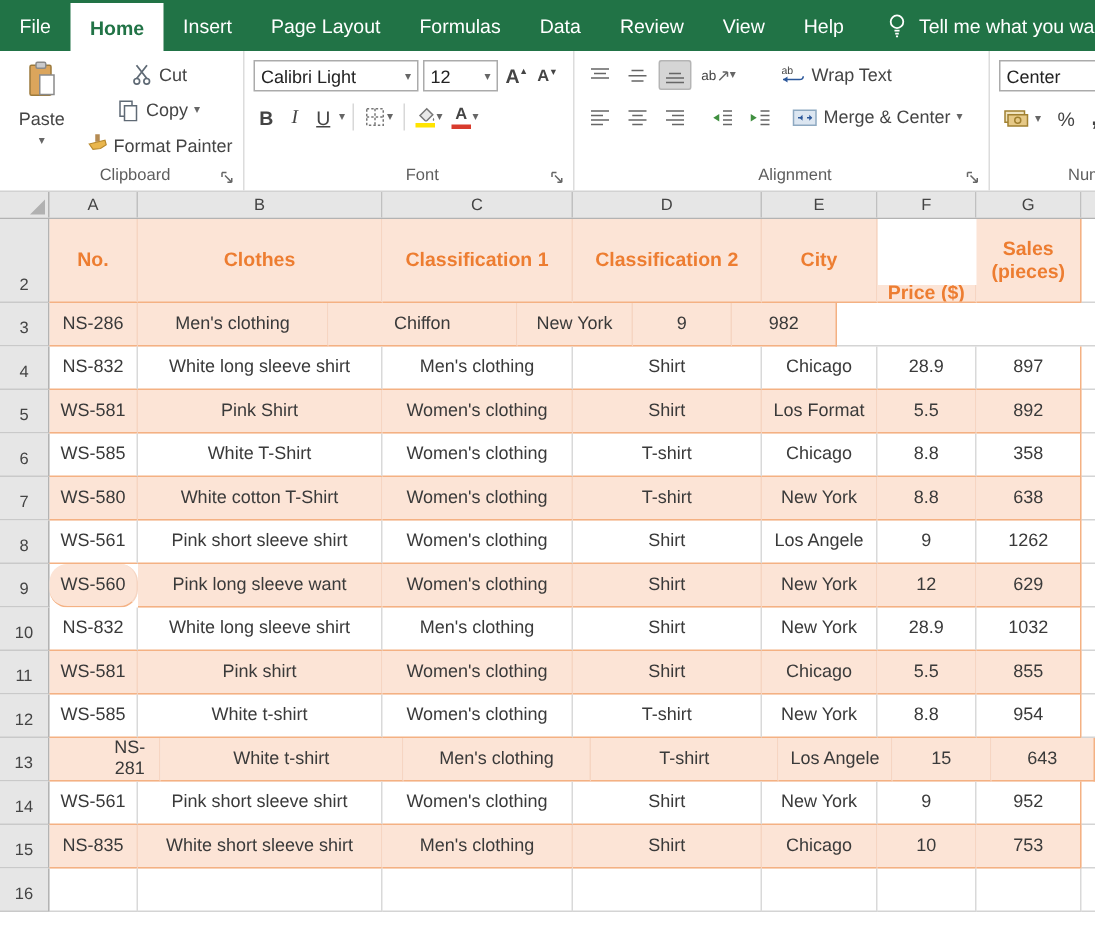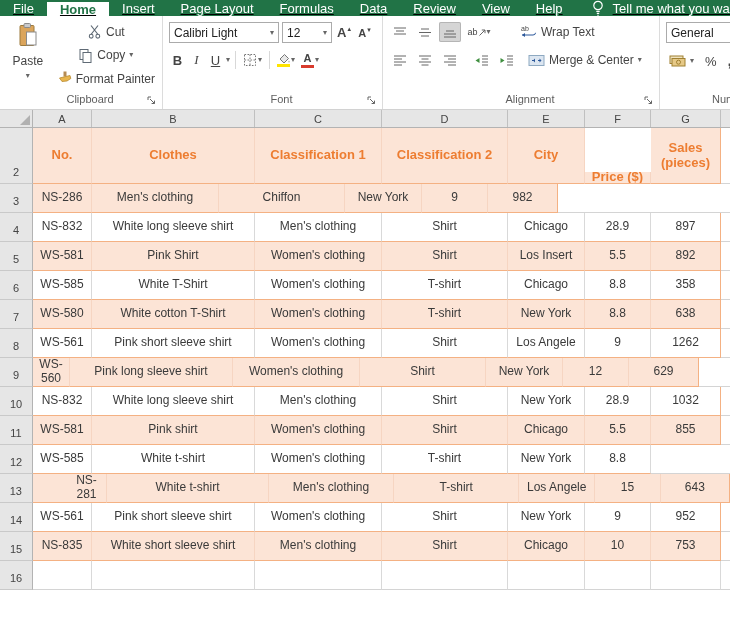--- a/index.html
+++ b/index.html
@@ -1,21 +1,21 @@
 <!DOCTYPE html>
 <html style="--green: #217346; --band: #fce4d6; --htext: #ed7d31; --tborder: #f4b183; --gridline: #d4d4d4; --hstrip: #e6e6e6; --yellow: #ffe400; --red: #d83b2d;"><head>
 <meta charset="utf-8">
 <style>
   * { box-sizing: border-box; margin: 0; padding: 0; }
   html,body { background:#fff; }
   body { font-family: "Liberation Sans", sans-serif; }
   .screen { position:relative; width:730px; height:620px; overflow:hidden; background:#fff; }
 
   
-  .tabbar { height:16px; background:var(--green,#217346); display:flex; align-items:stretch;text-decoration:underline; }
+  .tabbar { height:34px; background:var(--green,#217346); display:flex; align-items:stretch; }
   .tabs { display:flex; align-items:stretch; }
   .tab { color:#fff; font-size:13px; padding:0 13px; display:flex; align-items:center; cursor:default; white-space:nowrap; }
   .tab.active { background:#fff; color:var(--green,#217346); font-weight:bold; margin-top:2px; }
   .tellme { display:flex; align-items:center; color:#fff; font-size:13px; gap:7px; margin-left:14px; white-space:nowrap; }
 
   
   .ribbon { height:94px; background:#fff; border-bottom:1px solid #d2d2d2; display:flex; color:#444; font-size:12px; }
   .rgroup { display:flex; flex-direction:column; border-right:1px solid #dcdcdc; padding:4px 4px 0 6px; }
   .rgroup:last-child { border-right:none; }
   .gbody { flex:1; display:flex; }
@@ -323,21 +323,21 @@
               <path d="M4 4 L8.5 8.5 M8.5 8.5 V5.6 M8.5 8.5 H5.6" stroke="#666" fill="none"></path>
             </svg>
         </span>
       </div>
     </div>
 
     <div class="rgroup g-number">
       <div class="gbody">
         <div class="numrow1">
           <div class="selbox genbox">
-            <span>General</span>
+            <span>Center</span>
           </div>
         </div>
         <div class="numrow2">
           <div class="rbtn">
             <span>
               <svg width="17" height="14" viewBox="0 0 17 14">
                   <rect x="1" y="2" width="13" height="7.5" fill="#efe3c0" stroke="#a08030"></rect>
                   <rect x="3" y="4.5" width="13" height="7.5" fill="#e6c987" stroke="#a08030"></rect>
                   <circle cx="9.5" cy="8.2" r="2" fill="none" stroke="#a08030"></circle>
                 </svg>
@@ -400,21 +400,21 @@
           <div class="cell" style="width: 66px;">28.9</div>
           <div class="cell lastcol" style="width: 70px;">897</div>
           <div class="sliver"></div>
         </div>
         <div class="srow trow r-band" style="height: 29px;">
           <div class="gut">5</div>
           <div class="cell" style="width: 59px;">WS-581</div>
           <div class="cell" style="width: 163px;">Pink Shirt</div>
           <div class="cell" style="width: 127px;">Women's clothing</div>
           <div class="cell" style="width: 126px;">Shirt</div>
-          <div class="cell" style="width: 77px;">Los Insert</div>
+          <div class="cell" style="width: 77px;">Los Format</div>
           <div class="cell" style="width: 66px;">5.5</div>
           <div class="cell lastcol" style="width: 70px;">892</div>
           <div class="sliver"></div>
         </div>
         <div class="srow trow r-white" style="height: 29px;">
           <div class="gut">6</div>
           <div class="cell" style="width: 59px;">WS-585</div>
           <div class="cell" style="width: 163px;">White T-Shirt</div>
           <div class="cell" style="width: 127px;">Women's clothing</div>
           <div class="cell" style="width: 126px;">T-shirt</div>
@@ -440,22 +440,22 @@
           <div class="cell" style="width: 163px;">Pink short sleeve shirt</div>
           <div class="cell" style="width: 127px;">Women's clothing</div>
           <div class="cell" style="width: 126px;">Shirt</div>
           <div class="cell" style="width: 77px;">Los Angele</div>
           <div class="cell" style="width: 66px;">9</div>
           <div class="cell lastcol" style="width: 70px;">1262</div>
           <div class="sliver"></div>
         </div>
         <div class="srow trow r-band" style="height: 29px;">
           <div class="gut">9</div>
-          <div class="cell" style="width: 37px;">WS-560</div>
-          <div class="cell" style="width: 163px;">Pink long sleeve shirt</div>
+          <div class="cell" style="width: 59px; border-radius: 12px;">WS-560</div>
+          <div class="cell" style="width: 163px;">Pink long sleeve want</div>
           <div class="cell" style="width: 127px;">Women's clothing</div>
           <div class="cell" style="width: 126px;">Shirt</div>
           <div class="cell" style="width: 77px;">New York</div>
           <div class="cell" style="width: 66px;">12</div>
           <div class="cell lastcol" style="width: 70px;">629</div>
           <div class="sliver"></div>
         </div>
         <div class="srow trow r-white" style="height: 29px;">
           <div class="gut">10</div>
           <div class="cell" style="width: 59px;">NS-832</div>
@@ -479,20 +479,21 @@
           <div class="sliver"></div>
         </div>
         <div class="srow trow r-white" style="height: 29px;">
           <div class="gut">12</div>
           <div class="cell" style="width: 59px;">WS-585</div>
           <div class="cell" style="width: 163px;">White t-shirt</div>
           <div class="cell" style="width: 127px;">Women's clothing</div>
           <div class="cell" style="width: 126px;">T-shirt</div>
           <div class="cell" style="width: 77px;">New York</div>
           <div class="cell" style="width: 66px;">8.8</div>
+          <div class="cell lastcol" style="width: 70px;">954</div>
           <div class="sliver"></div>
         </div>
         <div class="srow trow r-band" style="height: 29px;">
           <div class="gut">13</div>
           <div class="cell" style="width: 75px; padding-left: 36px;">NS-281</div>
           <div class="cell" style="width: 163px;">White t-shirt</div>
           <div class="cell" style="width: 127px;">Men's clothing</div>
           <div class="cell" style="width: 126px;">T-shirt</div>
           <div class="cell" style="width: 77px;">Los Angele</div>
           <div class="cell" style="width: 66px;">15</div>

